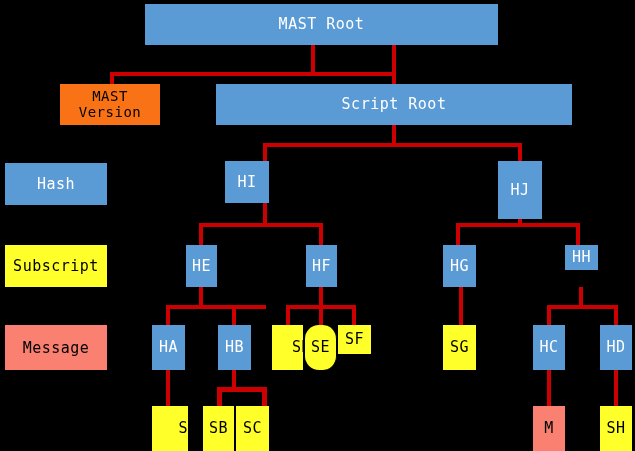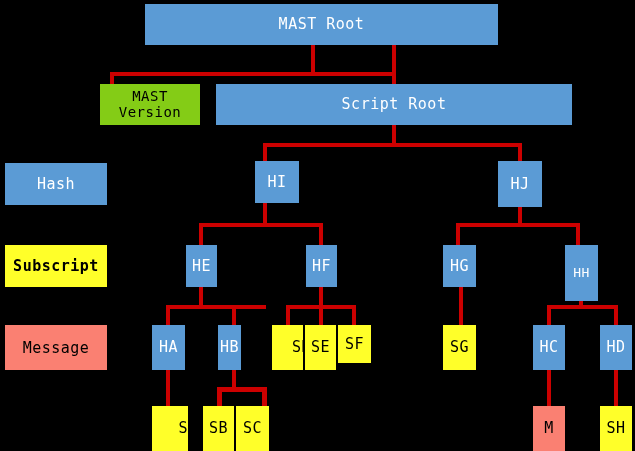--- a/index.html
+++ b/index.html
@@ -23,21 +23,21 @@
     justify-content:center;
     text-align:center;
     line-height:1.12;
     white-space:pre-line;
     z-index:3;
     letter-spacing:0.5px;
   }
   .hash{ background:#5b9bd5; color:#ffffff; }
   .subscript{ background:#ffff29; color:#000000; }
   .message{ background:#fa8072; color:#000000; }
-  .version{ background:#84cc16; color:#000000;margin-left:40px; }
+  .version{ background:#f97316; color:#000000; }
   .edge{
     position:absolute;
     background:#cc0000;
     z-index:1;
   }
   .legend-box{
     position:absolute;
     box-sizing:border-box;
     display:flex;
     align-items:center;
@@ -102,74 +102,74 @@
   <div class="edge" style="left:217px; top:387px; width:5px; height:22px;"></div>
   <div class="edge" style="left:262px; top:387px; width:5px; height:22px;"></div>
 
   <div class="edge" style="left:547px; top:369px; width:4px; height:40px;"></div>
 
   <div class="edge" style="left:614px; top:369px; width:4px; height:40px;"></div>
 
   <div class="legend-box hash" style="left:5px; top:163px; width:102px; height:42px; font-size:15px;">
     <span>Hash</span>
   </div>
-  <div class="legend-box subscript" style="left:5px; top:245px; width:102px; height:42px; font-size:15px;font-weight:bold;">
+  <div class="legend-box subscript" style="left:5px; top:245px; width:102px; height:42px; font-size:15px;">
     <span>Subscript</span>
   </div>
   <div class="legend-box message" style="left:5px; top:325px; width:102px; height:45px; font-size:15px;">
     <span>Message</span>
   </div>
 
   <div class="node hash" style="left:145px; top:4px; width:353px; height:41px; font-size:15px;">
     <span>MAST Root</span>
   </div>
 
   <div class="node version" style="left:60px; top:84px; width:100px; height:41px; font-size:14px;">
     <span>MAST
 Version</span>
   </div>
 
   <div class="node hash" style="left:216px; top:84px; width:356px; height:41px; font-size:15px;">
     <span>Script Root</span>
   </div>
 
-  <div class="node hash" style="left:255px; top:161px; width:44px; height:42px; font-size:15px;">
+  <div class="node hash" style="left:225px; top:161px; width:44px; height:42px; font-size:15px;">
     <span>HI</span>
   </div>
-  <div class="node hash" style="left:498px; top:161px; width:44px; height:46px; font-size:15px;">
+  <div class="node hash" style="left:498px; top:161px; width:44px; height:58px; font-size:15px;">
     <span>HJ</span>
   </div>
 
   <div class="node hash" style="left:186px; top:245px; width:31px; height:42px; font-size:15px;">
     <span>HE</span>
   </div>
   <div class="node hash" style="left:443px; top:245px; width:33px; height:42px; font-size:15px;">
     <span>HG</span>
   </div>
   <div class="node hash" style="left:306px; top:245px; width:31px; height:42px; font-size:15px;">
     <span>HF</span>
   </div>
-  <div class="node hash" style="left:565px; top:245px; width:33px; height:56px; font-size:13px;">
+  <div class="node hash" style="left:565px; top:245px; width:33px; height:25px; font-size:15px;">
     <span>HH</span>
   </div>
 
   <div class="node hash" style="left:152px; top:325px; width:33px; height:45px; font-size:15px;">
     <span>HA</span>
   </div>
-  <div class="node hash" style="left:218px; top:325px; width:23px; height:45px; font-size:15px;">
+  <div class="node hash" style="left:218px; top:325px; width:33px; height:45px; font-size:15px;">
     <span>HB</span>
   </div>
 
   <div class="node subscript" style="left:272px; top:325px; width:32px; height:45px; font-size:15px; border-right:1px solid #000;padding-left:28px;">
     <span>SD</span>
   </div>
-  <div class="node subscript" style="left:305px; top:325px; width:32px; height:45px; font-size:15px; border-right:1px solid #000;">
+  <div class="node subscript" style="left:305px; top:325px; width:32px; height:45px; font-size:15px; border-right:1px solid #000;border-radius:14px;">
     <span>SE</span>
   </div>
-  <div class="node subscript" style="left:338px; top:325px; width:33px; height:38px; font-size:15px;">
+  <div class="node subscript" style="left:338px; top:325px; width:33px; height:29px; font-size:15px;">
     <span>SF</span>
   </div>
 
   <div class="node subscript" style="left:443px; top:325px; width:33px; height:45px; font-size:15px;">
     <span>SG</span>
   </div>
 
   <div class="node hash" style="left:533px; top:325px; width:32px; height:45px; font-size:15px;">
     <span>HC</span>
   </div>

